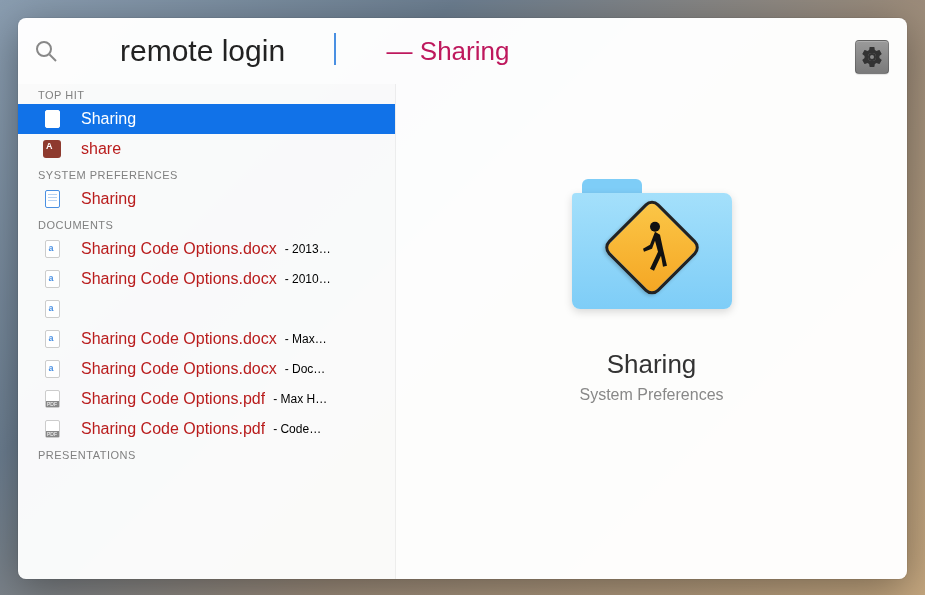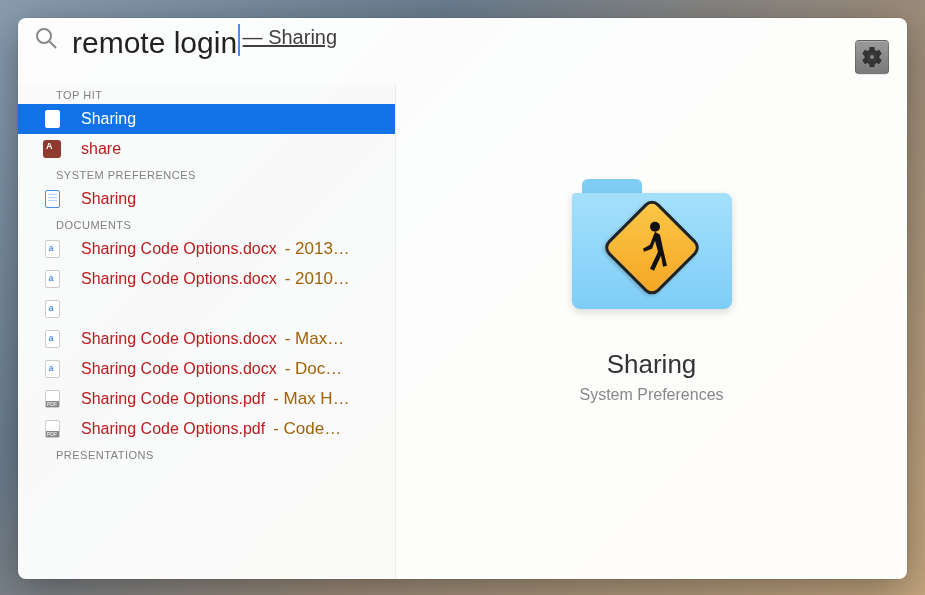--- a/index.html
+++ b/index.html
@@ -19,24 +19,25 @@
       bottom: 16px;
       background: rgba(255,255,255,0.98);
       border-radius: 8px;
       box-shadow: 0 10px 40px rgba(0,0,0,0.35), 0 0 0 1px rgba(0,0,0,0.05);
       display: flex;
       flex-direction: column;
       overflow: hidden;
     }
     .search-bar {
       display: flex;
-      align-items: flex-start;
+      align-items: center;
       padding: 8px 20px 8px 16px;
       height: 66px;
       position: relative;
+      gap: 48px;
     }
     .search-icon-svg {
       width: 24px;
       height: 24px;
       stroke: #888;
       stroke-width: 2;
       fill: none;
       flex-shrink: 0;
       margin-right: 14px;
     }
@@ -52,24 +53,23 @@
       width: 1.5px;
       height: 32px;
       background: #4a90e2;
       vertical-align: middle;
       margin-left: 1px;
       margin-right: 3px;
       position: relative;
       top: -2px;
     }
     .search-completion {
-      font-size: 20px;
+      font-size: 26px;
       font-weight: 300;
-      color: #404040;
-      text-decoration: underline;
+      color: #be185d;
     }
     .gear-button {
       position: absolute;
       right: 18px;
       top: 22px;
       width: 34px;
       height: 34px;
       background: linear-gradient(to bottom, #9a9a9a, #7a7a7a);
       border: 1px solid rgba(0,0,0,0.2);
       border-radius: 4px;
@@ -90,21 +90,21 @@
     .results-list {
       width: 378px;
       border-right: 1px solid rgba(0,0,0,0.05);
       overflow-y: hidden;
       background: rgba(0,0,0,0.01);
     }
     .section-header {
       font-size: 11px;
       letter-spacing: 0.5px;
       color: #808080;
-      padding: 5px 14px 3px 38px;
+      padding: 5px 14px 3px 20px;
       text-transform: uppercase;
       font-weight: 400;
     }
     .result-row {
       display: flex;
       align-items: center;
       padding: 5px 14px 5px 25px;
       height: 30px;
       cursor: default;
     }
@@ -122,22 +122,22 @@
       justify-content: center;
     }
     .result-title {
       font-size: 16px;
       color: #b91c1c;
       white-space: nowrap;
       overflow: hidden;
       text-overflow: ellipsis;
     }
     .result-meta {
-      font-size: 17px;
-      color: #a16207;
+      font-size: 12px;
+      color: #000000;
       margin-left: 8px;
       white-space: nowrap;
     }
     .preview-pane {
       flex: 1;
       display: flex;
       flex-direction: column;
       align-items: center;
       justify-content: center;
       padding-bottom: 80px;

